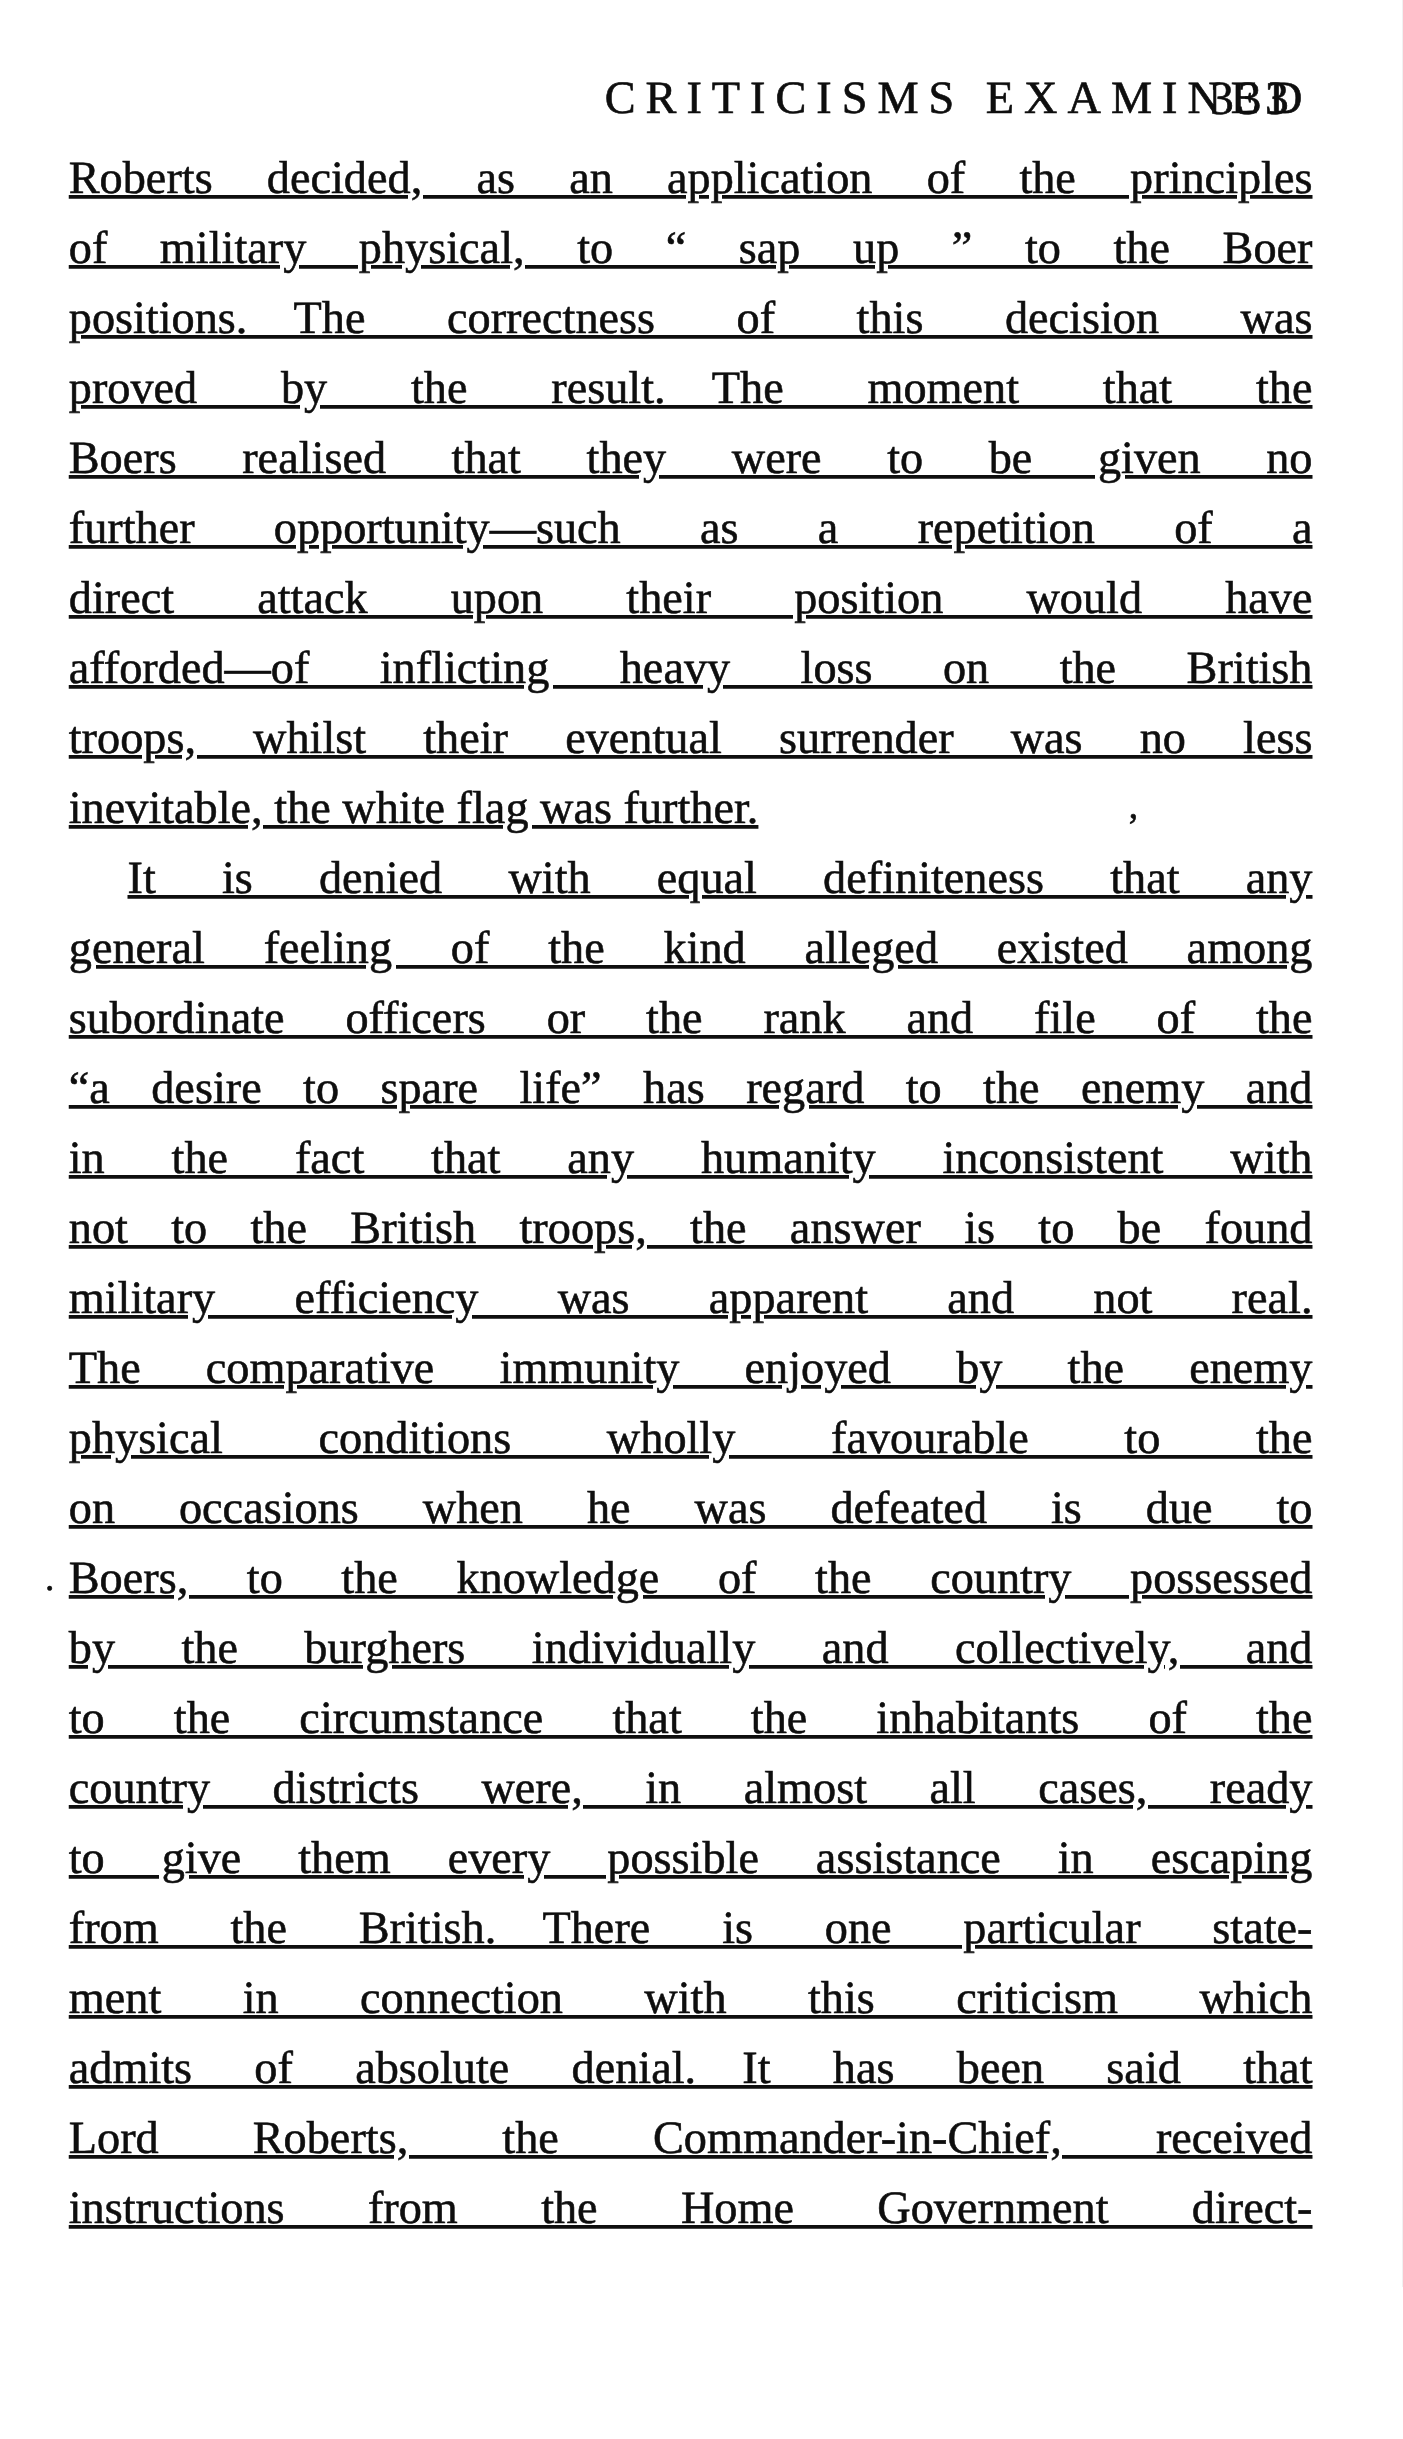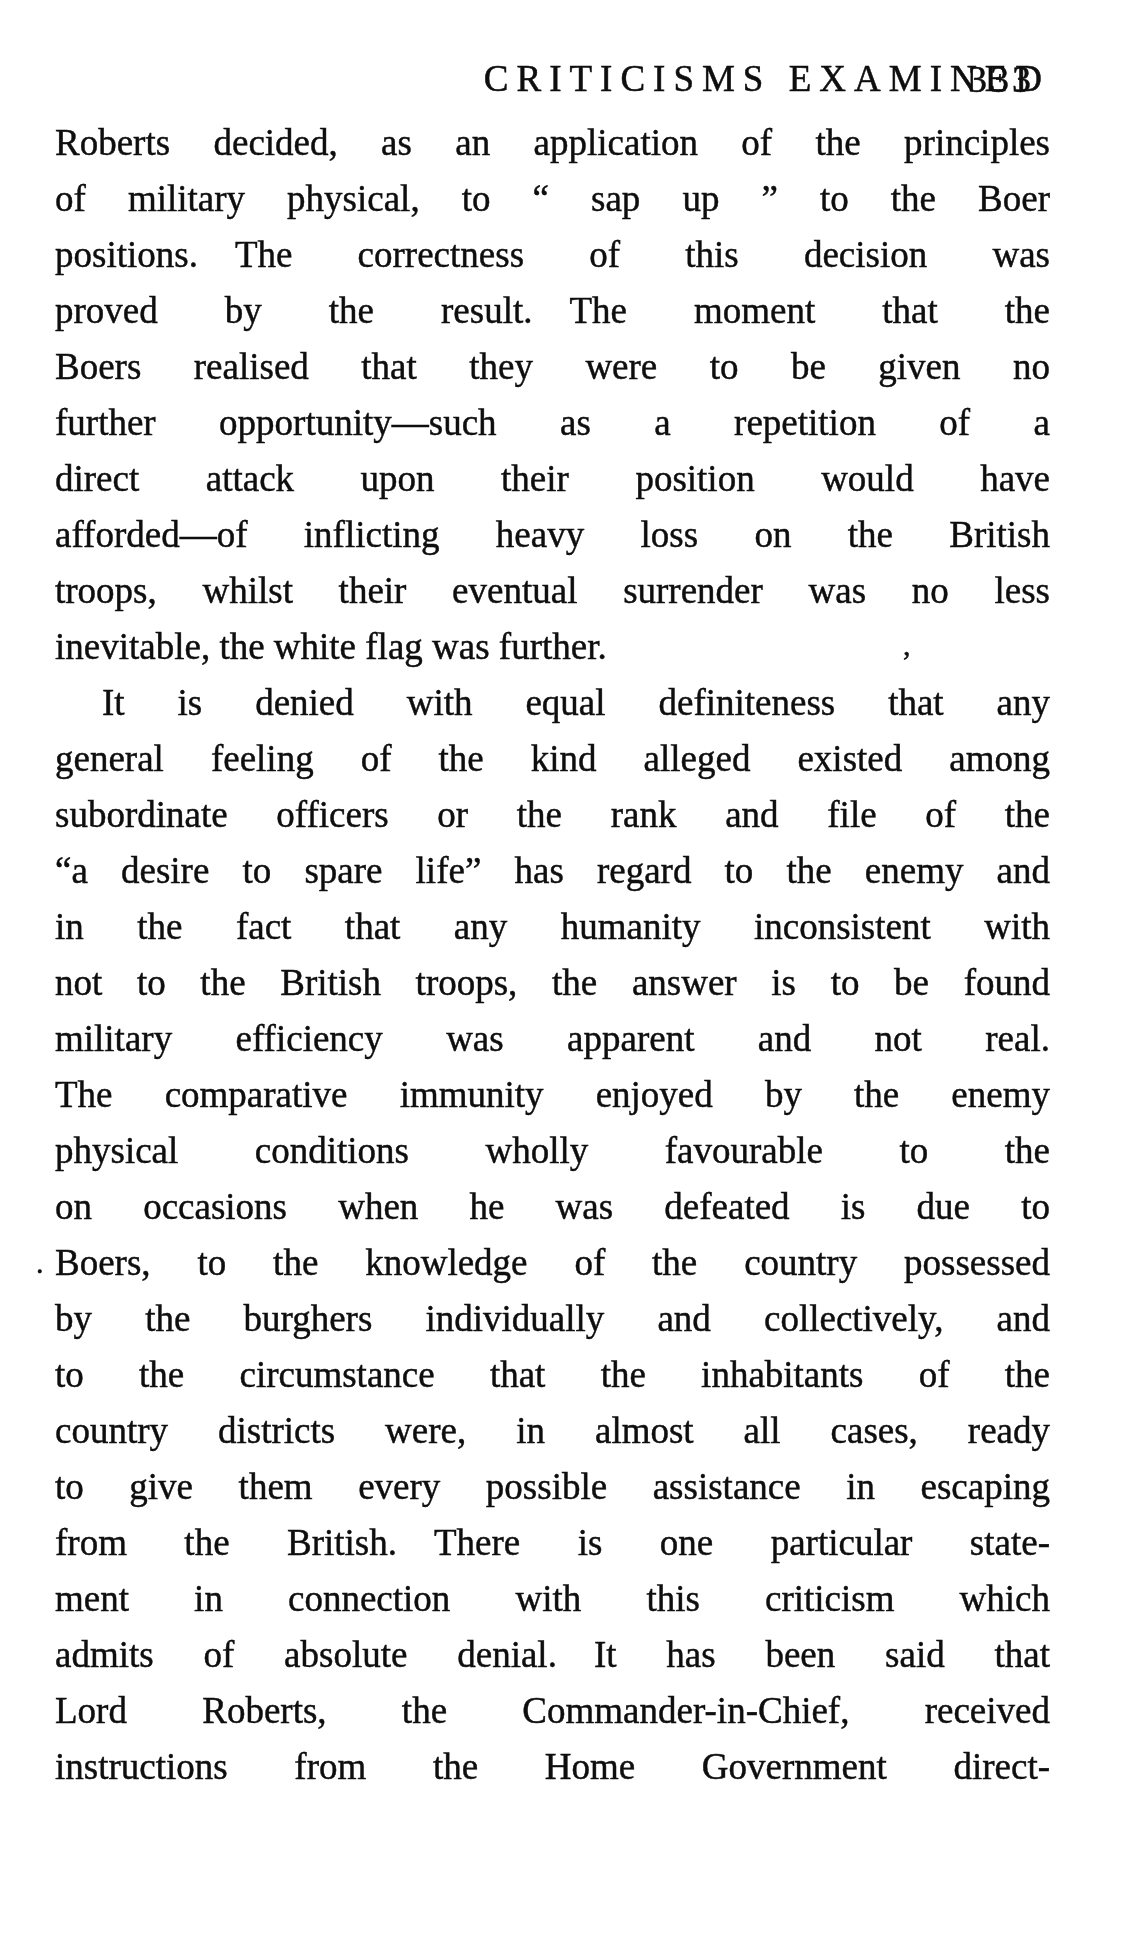--- a/index.html
+++ b/index.html
@@ -34,20 +34,21 @@
     position: absolute;
     right: 16px;
     top: 0;
     font-size: 38px;
     letter-spacing: 3px;
     -webkit-text-stroke: 0.5px currentColor;
   }
   .page-body {
     margin: 15px 72px 0 55px;   
     width: 995px;
+    text-decoration: underline;
   }
   .paragraph { margin: 0; }
   .line {
     height: 56px;
     line-height: 56px;
     font-size: 37px;
     text-align: justify;
     text-align-last: justify;
     white-space: nowrap;
     -webkit-text-stroke: 0.45px currentColor;

